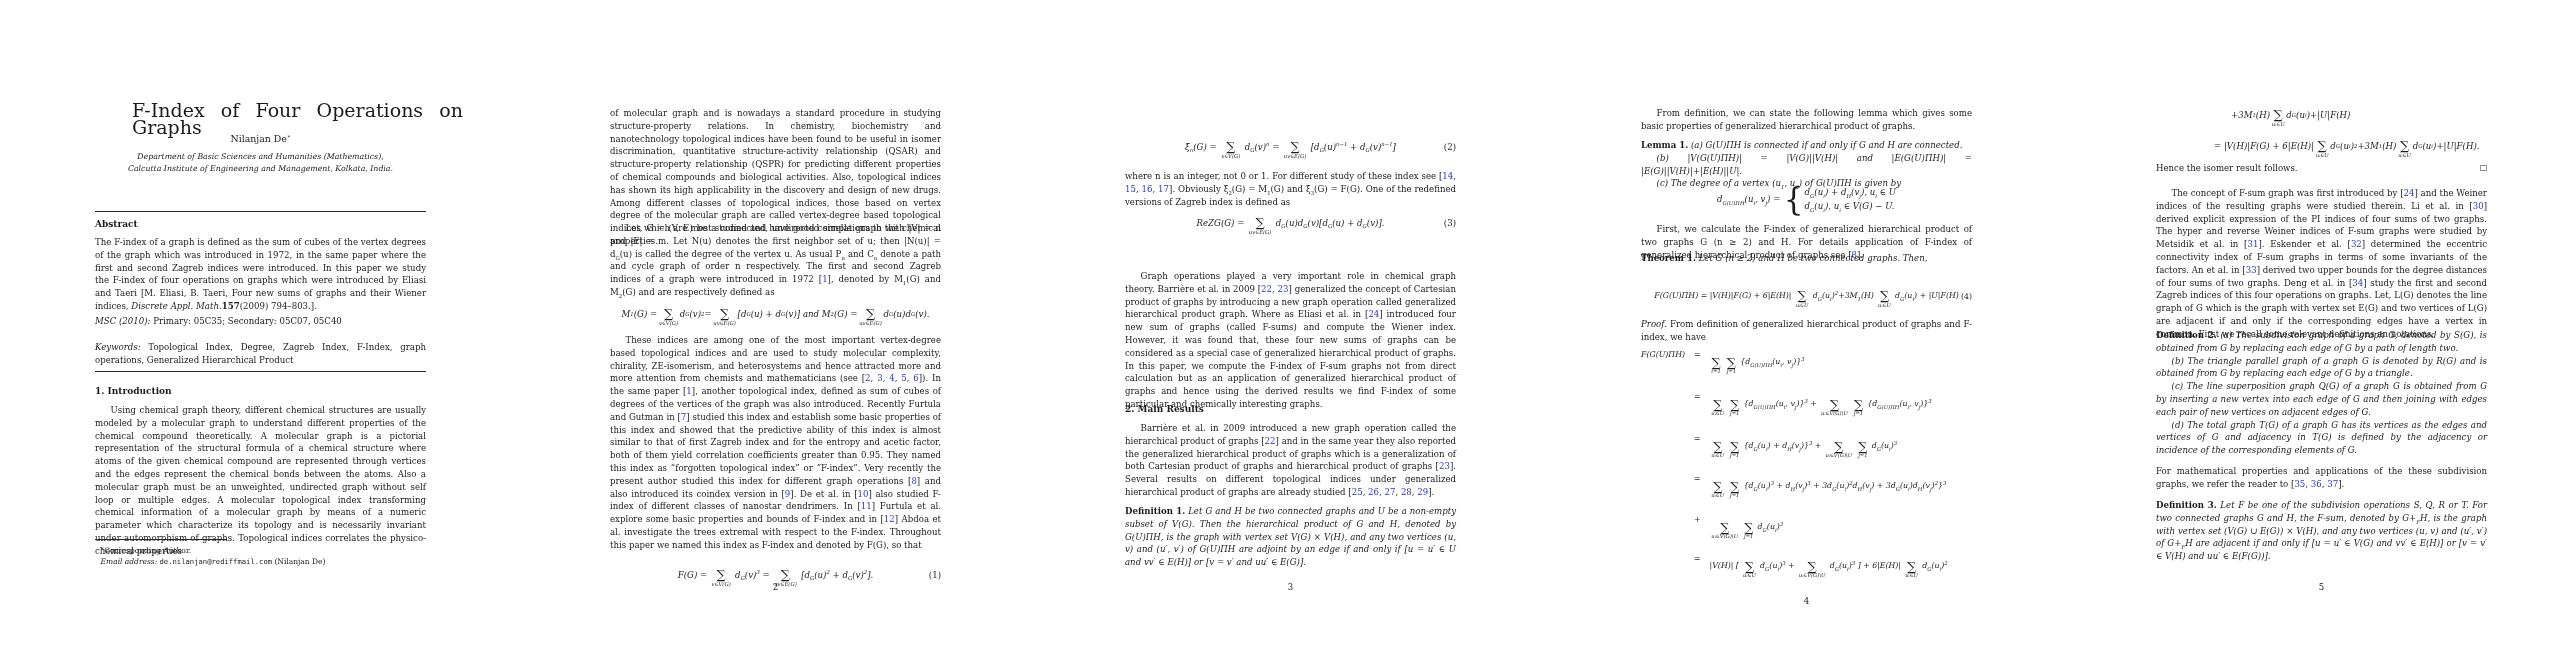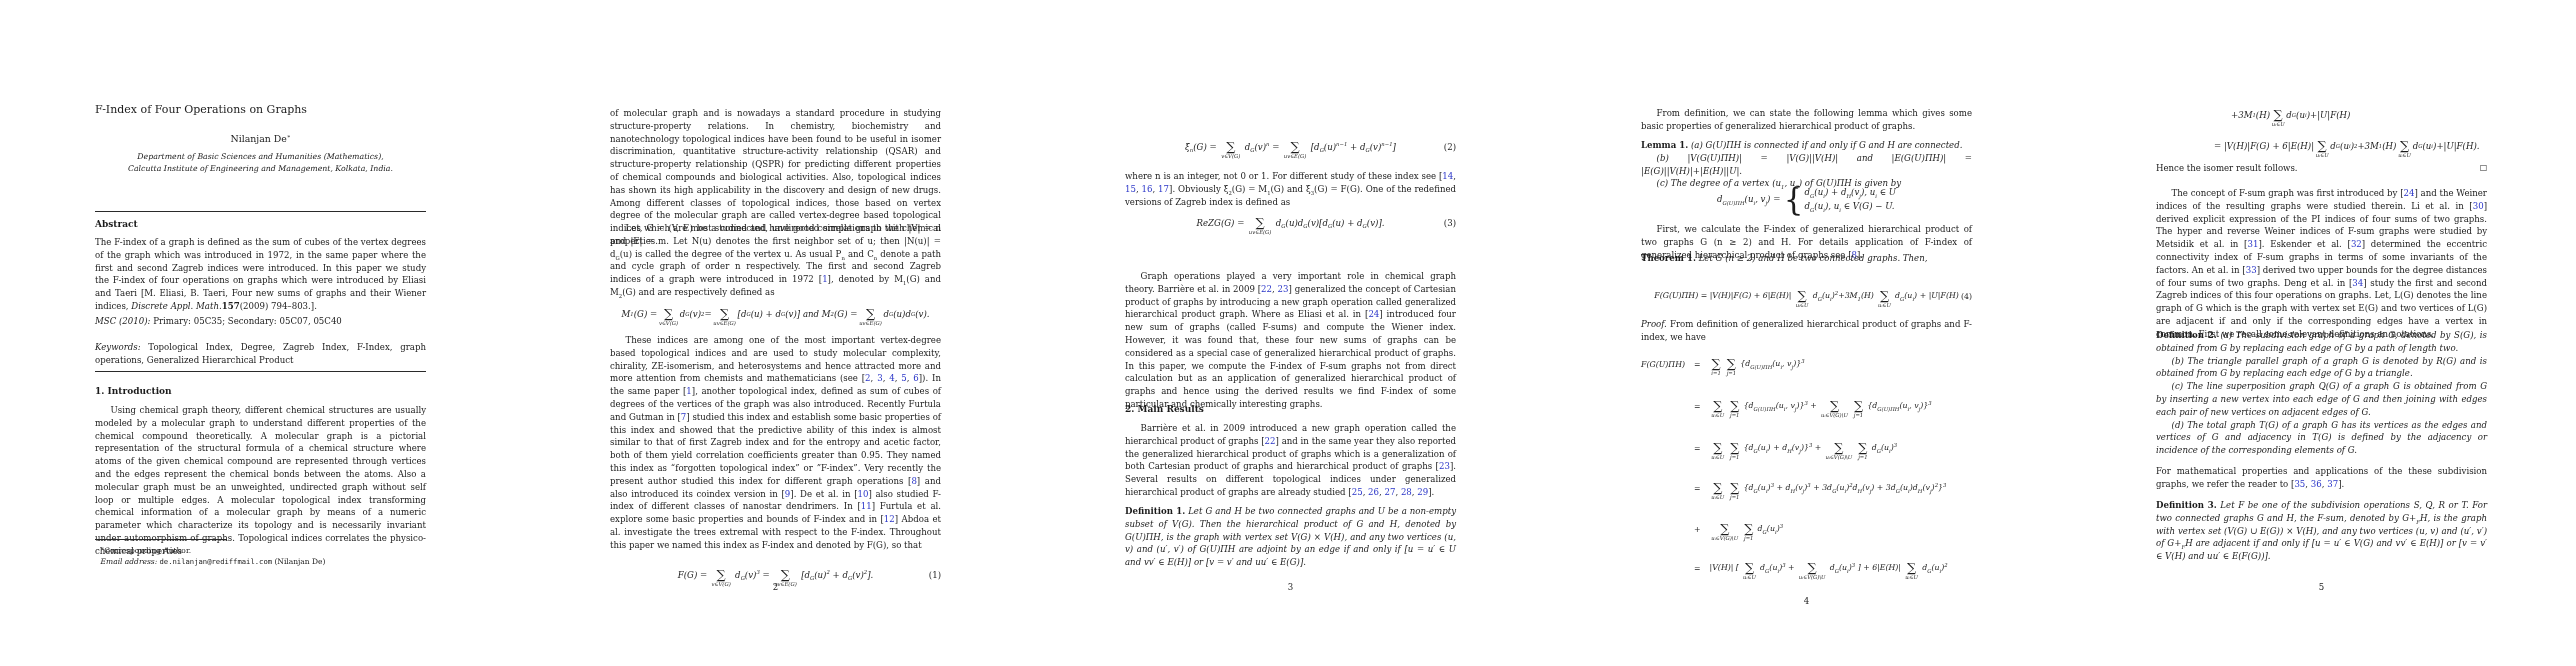--- a/index.html
+++ b/index.html
@@ -3,21 +3,21 @@
 <meta charset="utf-8">
 <style>
   html,body{margin:0;padding:0;background:#ffffff;}
   .canvas{position:relative;width:2576px;height:667px;background:#fff;overflow:hidden;
           font-family:"DejaVu Serif",serif;color:#1b1b1b;}
   .page{position:absolute;top:0;width:515px;height:667px;background:#fff;}
   .col{position:absolute;left:95px;top:0;width:331px;height:667px;}
   .blk{position:absolute;left:0;width:331px;font-size:8.6px;line-height:12.8px;text-align:justify;}
   .ind{text-indent:15.6px;}
   .center{text-align:center;}
-  .title{font-size:11px;line-height:16.7px;text-align:justify;}
+  .title{font-size:19px;line-height:16.7px;text-align:justify;margin-left:37px;}
   .h1{font-weight:bold;font-size:9px;text-align:left;}
   .affil{font-style:italic;font-size:7.8px;line-height:11.7px;}
   .author{font-size:9.4px;}
   .rule{position:absolute;left:0;width:331px;border-top:0.9px solid #2a2a2a;height:0;}
   .fnrule{width:132px;}
   .fn{font-size:7.5px;line-height:11.7px;text-align:left;}
   .it{font-style:italic;}
   .bd{font-weight:bold;}
   .cite{color:#2a35c8;}
   .mono{font-family:"DejaVu Sans Mono",monospace;font-size:7.2px;}
@@ -27,21 +27,21 @@
        margin:0 1.7px;line-height:1;}
   .sum .sig{font-size:12.8px;line-height:13.3px;font-style:normal;}
   .sum .lim{font-size:5.3px;line-height:5.6px;font-style:italic;white-space:nowrap;}
   .eq{position:absolute;left:0;width:331px;display:flex;justify-content:center;align-items:center;
       font-style:italic;font-size:8.6px;min-height:28px;white-space:nowrap;}
   .eq .tag{position:absolute;right:0;font-style:normal;}
   .eqleft{justify-content:flex-start;}
   .cases{display:flex;justify-content:center;align-items:center;}
   .brace{font-size:31px;line-height:31px;font-style:normal;font-weight:400;margin:0 1.1px 0 3.3px;}
   .crows{display:flex;flex-direction:column;gap:3.3px;text-align:left;}
-  .drow{position:absolute;left:0;width:331px;display:flex;align-items:center;font-style:italic;
+  .drow{position:absolute;left:0;width:331px;display:flex;align-items:flex-start;font-style:italic;
         font-size:7.8px;white-space:nowrap;min-height:28px;}
   .drow .lhs{width:53px;flex:none;}
   .drow .op{width:15.6px;flex:none;}
   .pageno{position:absolute;left:0;width:331px;text-align:center;top:582px;font-size:8.6px;}
   .pn4{top:596px;}
   .deflab{font-weight:bold;font-style:normal;}
   .defbody{font-style:italic;}
   .prooflab{font-style:italic;}
   .pind{display:inline-block;width:15.6px;}
   .qed{float:right;font-style:normal;font-size:7.8px;}

